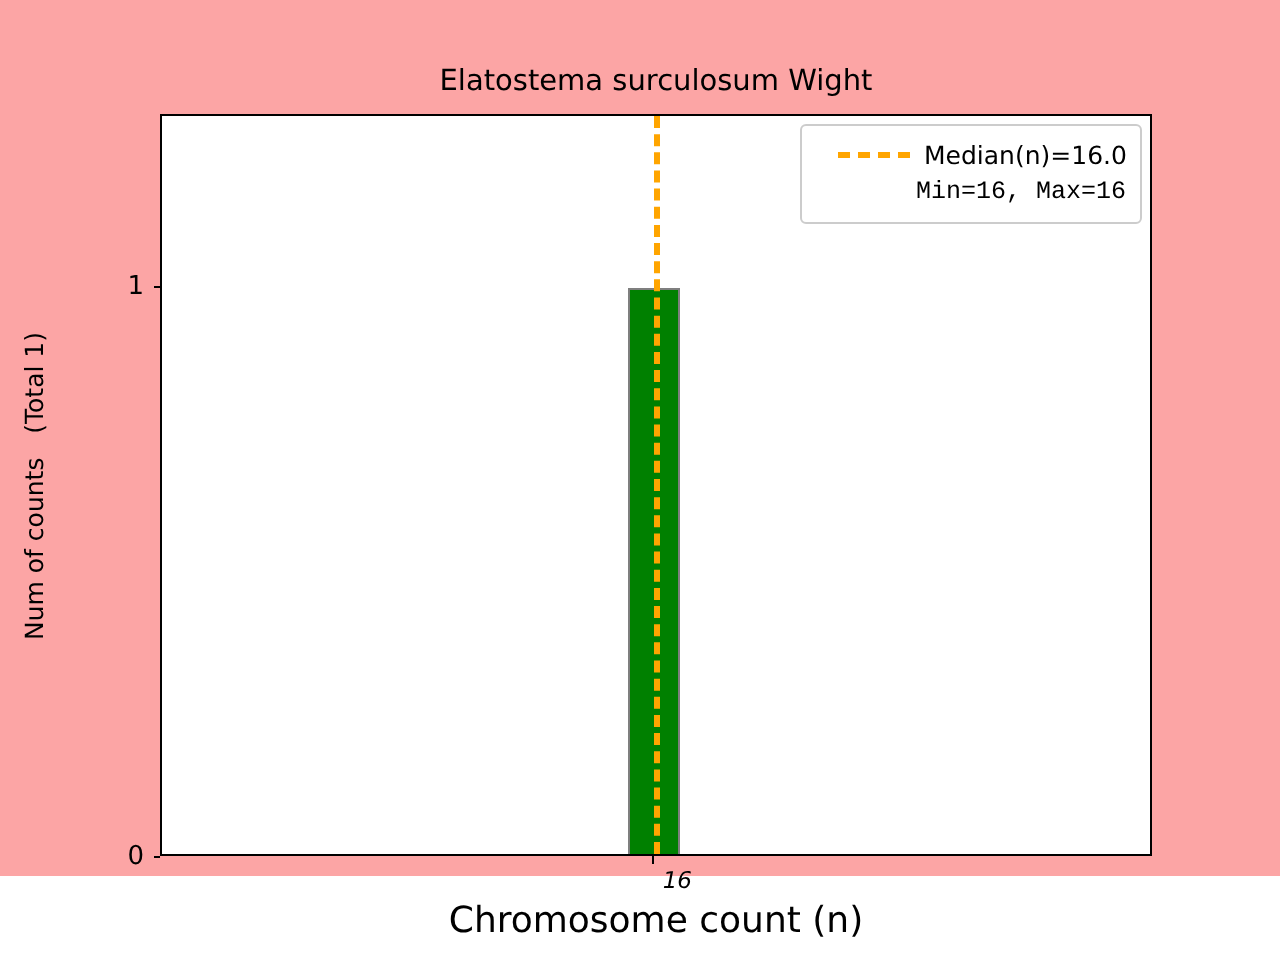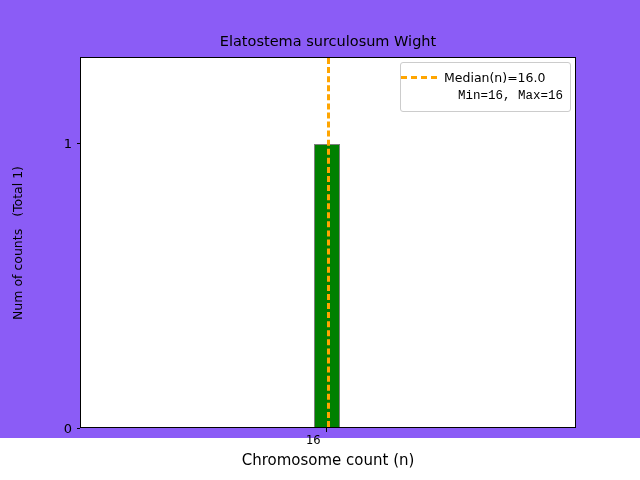--- a/index.html
+++ b/index.html
@@ -12,21 +12,21 @@
     height: 480px;
     overflow: hidden;
     font-family: "DejaVu Sans", sans-serif;
     color: #000000;
   }
 
   #figure {
     position: relative;
     width: 640px;
     height: 438px;
-    background: #8b5cf6;
+    background: #fca5a5;
   }
 
   
   #chart-title {
     position: absolute;
     left: 80px;
     top: 32px;
     width: 496px;
     text-align: center;
     font-size: 14.5px;
@@ -89,33 +89,34 @@
     top: 428px;
     height: 3.5px;
     width: 0;
     border-left: 1.15px solid #000000;
   }
   .xtick-label {
     position: absolute;
     top: 434px;
     font-size: 11.5px;
     line-height: 13px;
-    text-align: left;
-    color: #000000;
-    white-space: nowrap;
+    text-align: right;
+    color: #000000;
+    white-space: nowrap;
+    font-style: italic;
   }
 
   
   #xlabel {
     position: absolute;
     left: 80px;
     top: 453px;
     width: 496px;
     text-align: center;
-    font-size: 15px;
+    font-size: 18px;
     line-height: 15px;
     color: #000000;
     white-space: nowrap;
   }
   #ylabel-wrap {
     position: absolute;
     left: 0px;
     top: 57px;
     width: 34px;
     height: 371px;
@@ -135,21 +136,21 @@
   
   #legend {
     position: absolute;
     left: 400px;
     top: 62px;
     width: 171px;
     box-sizing: border-box;
     background: #ffffff;
     border: 1px solid #cccccc;
     border-radius: 3px;
-    padding: 5px 7px 5px 0;
+    padding: 5px 7px 5px 18px;
   }
   .legend-row {
     display: flex;
     align-items: center;
     height: 19px;
   }
   .legend-handle {
     width: 36px;
     height: 0;
     margin-right: 7px;

